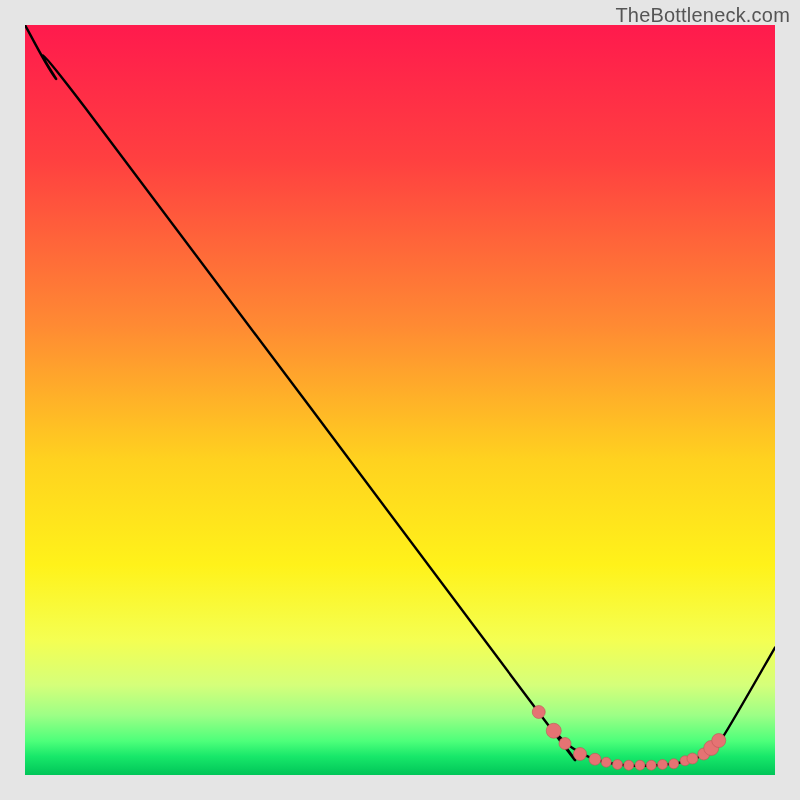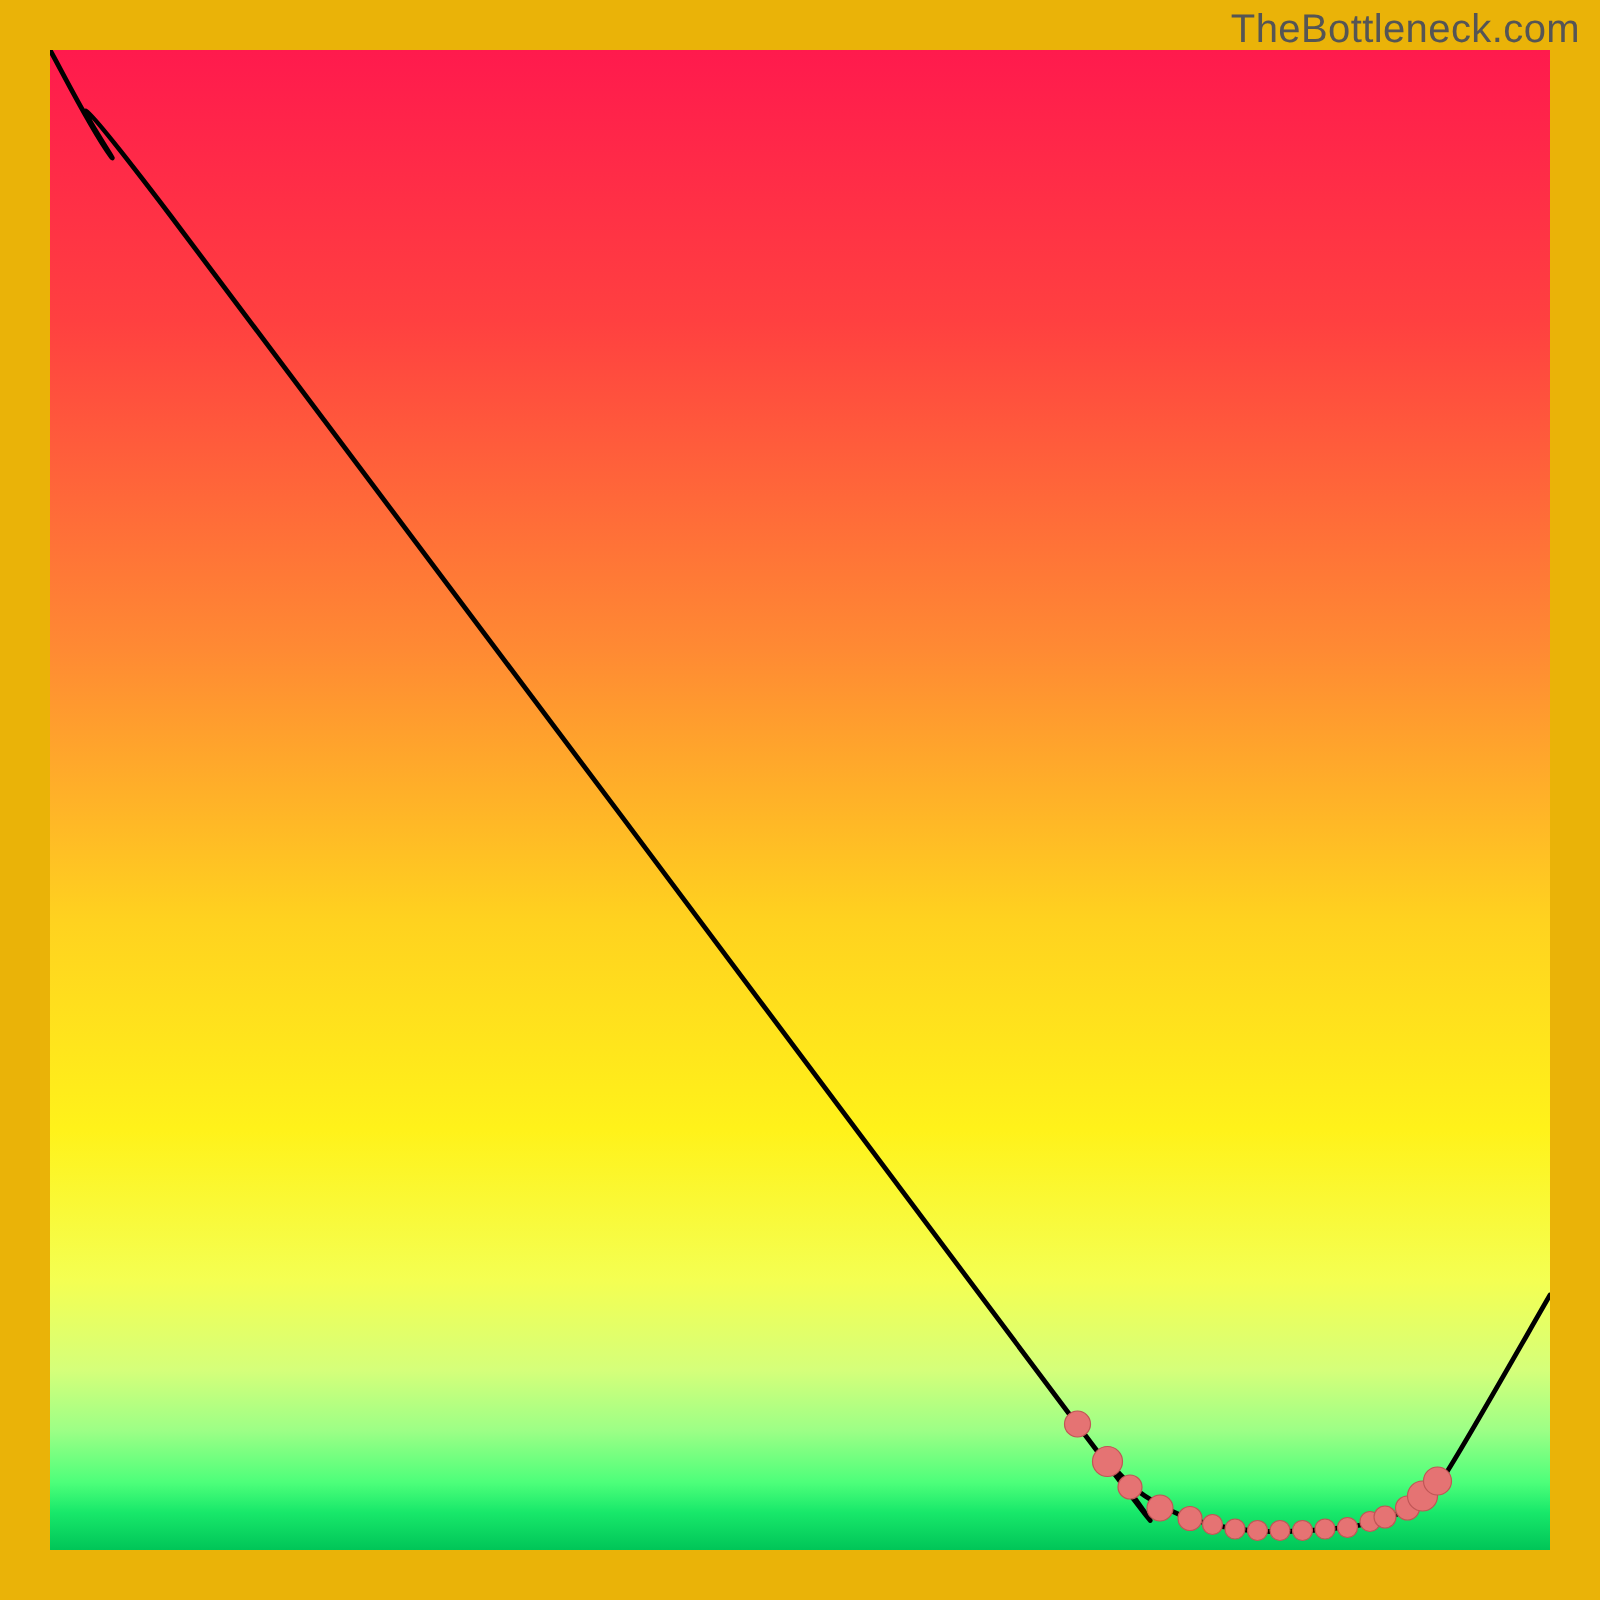--- a/index.html
+++ b/index.html
@@ -10,21 +10,21 @@
     background: #000;
     overflow: hidden;
     font-family: Arial, Helvetica, sans-serif;
   }
   .frame {
     position: absolute;
     left: 0;
     top: 0;
     width: 800px;
     height: 800px;
-    background: #eab308;
+    background: #e5e5e5;
   }
   .plot-area {
     position: absolute;
     left: 25px;
     top: 25px;
     width: 750px;
     height: 750px;
     overflow: hidden;
   }
   .gradient-bg {

